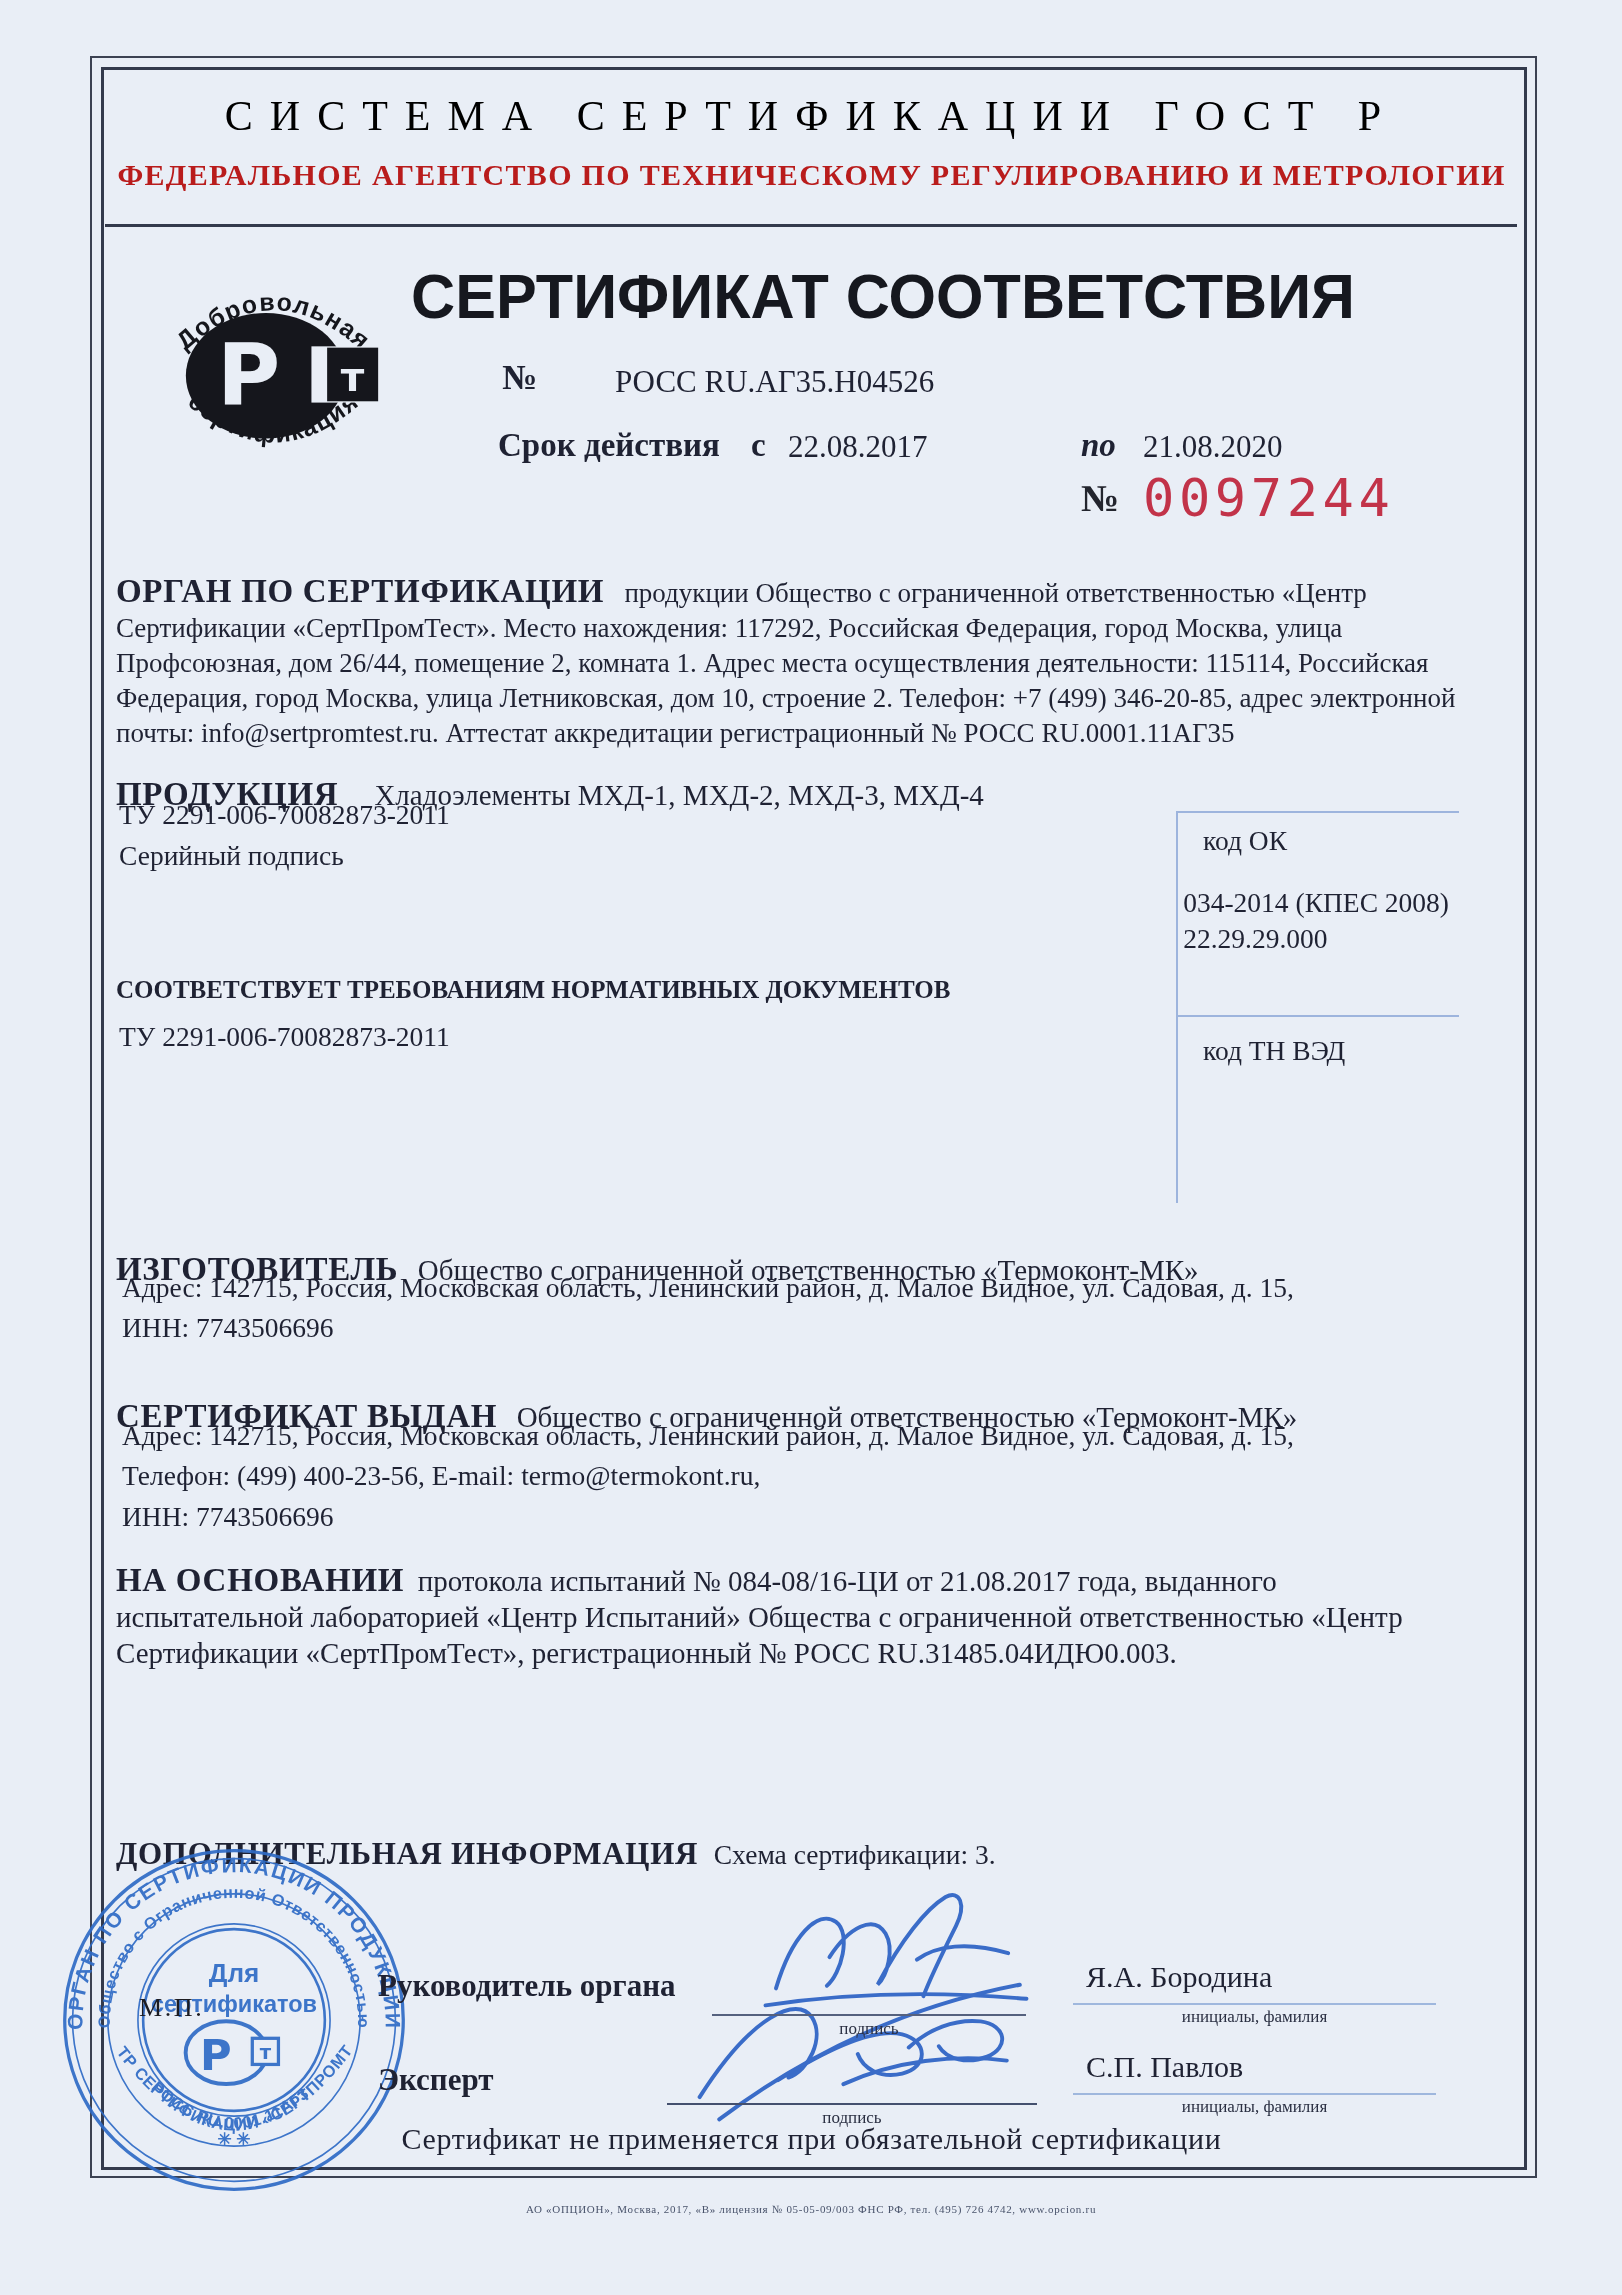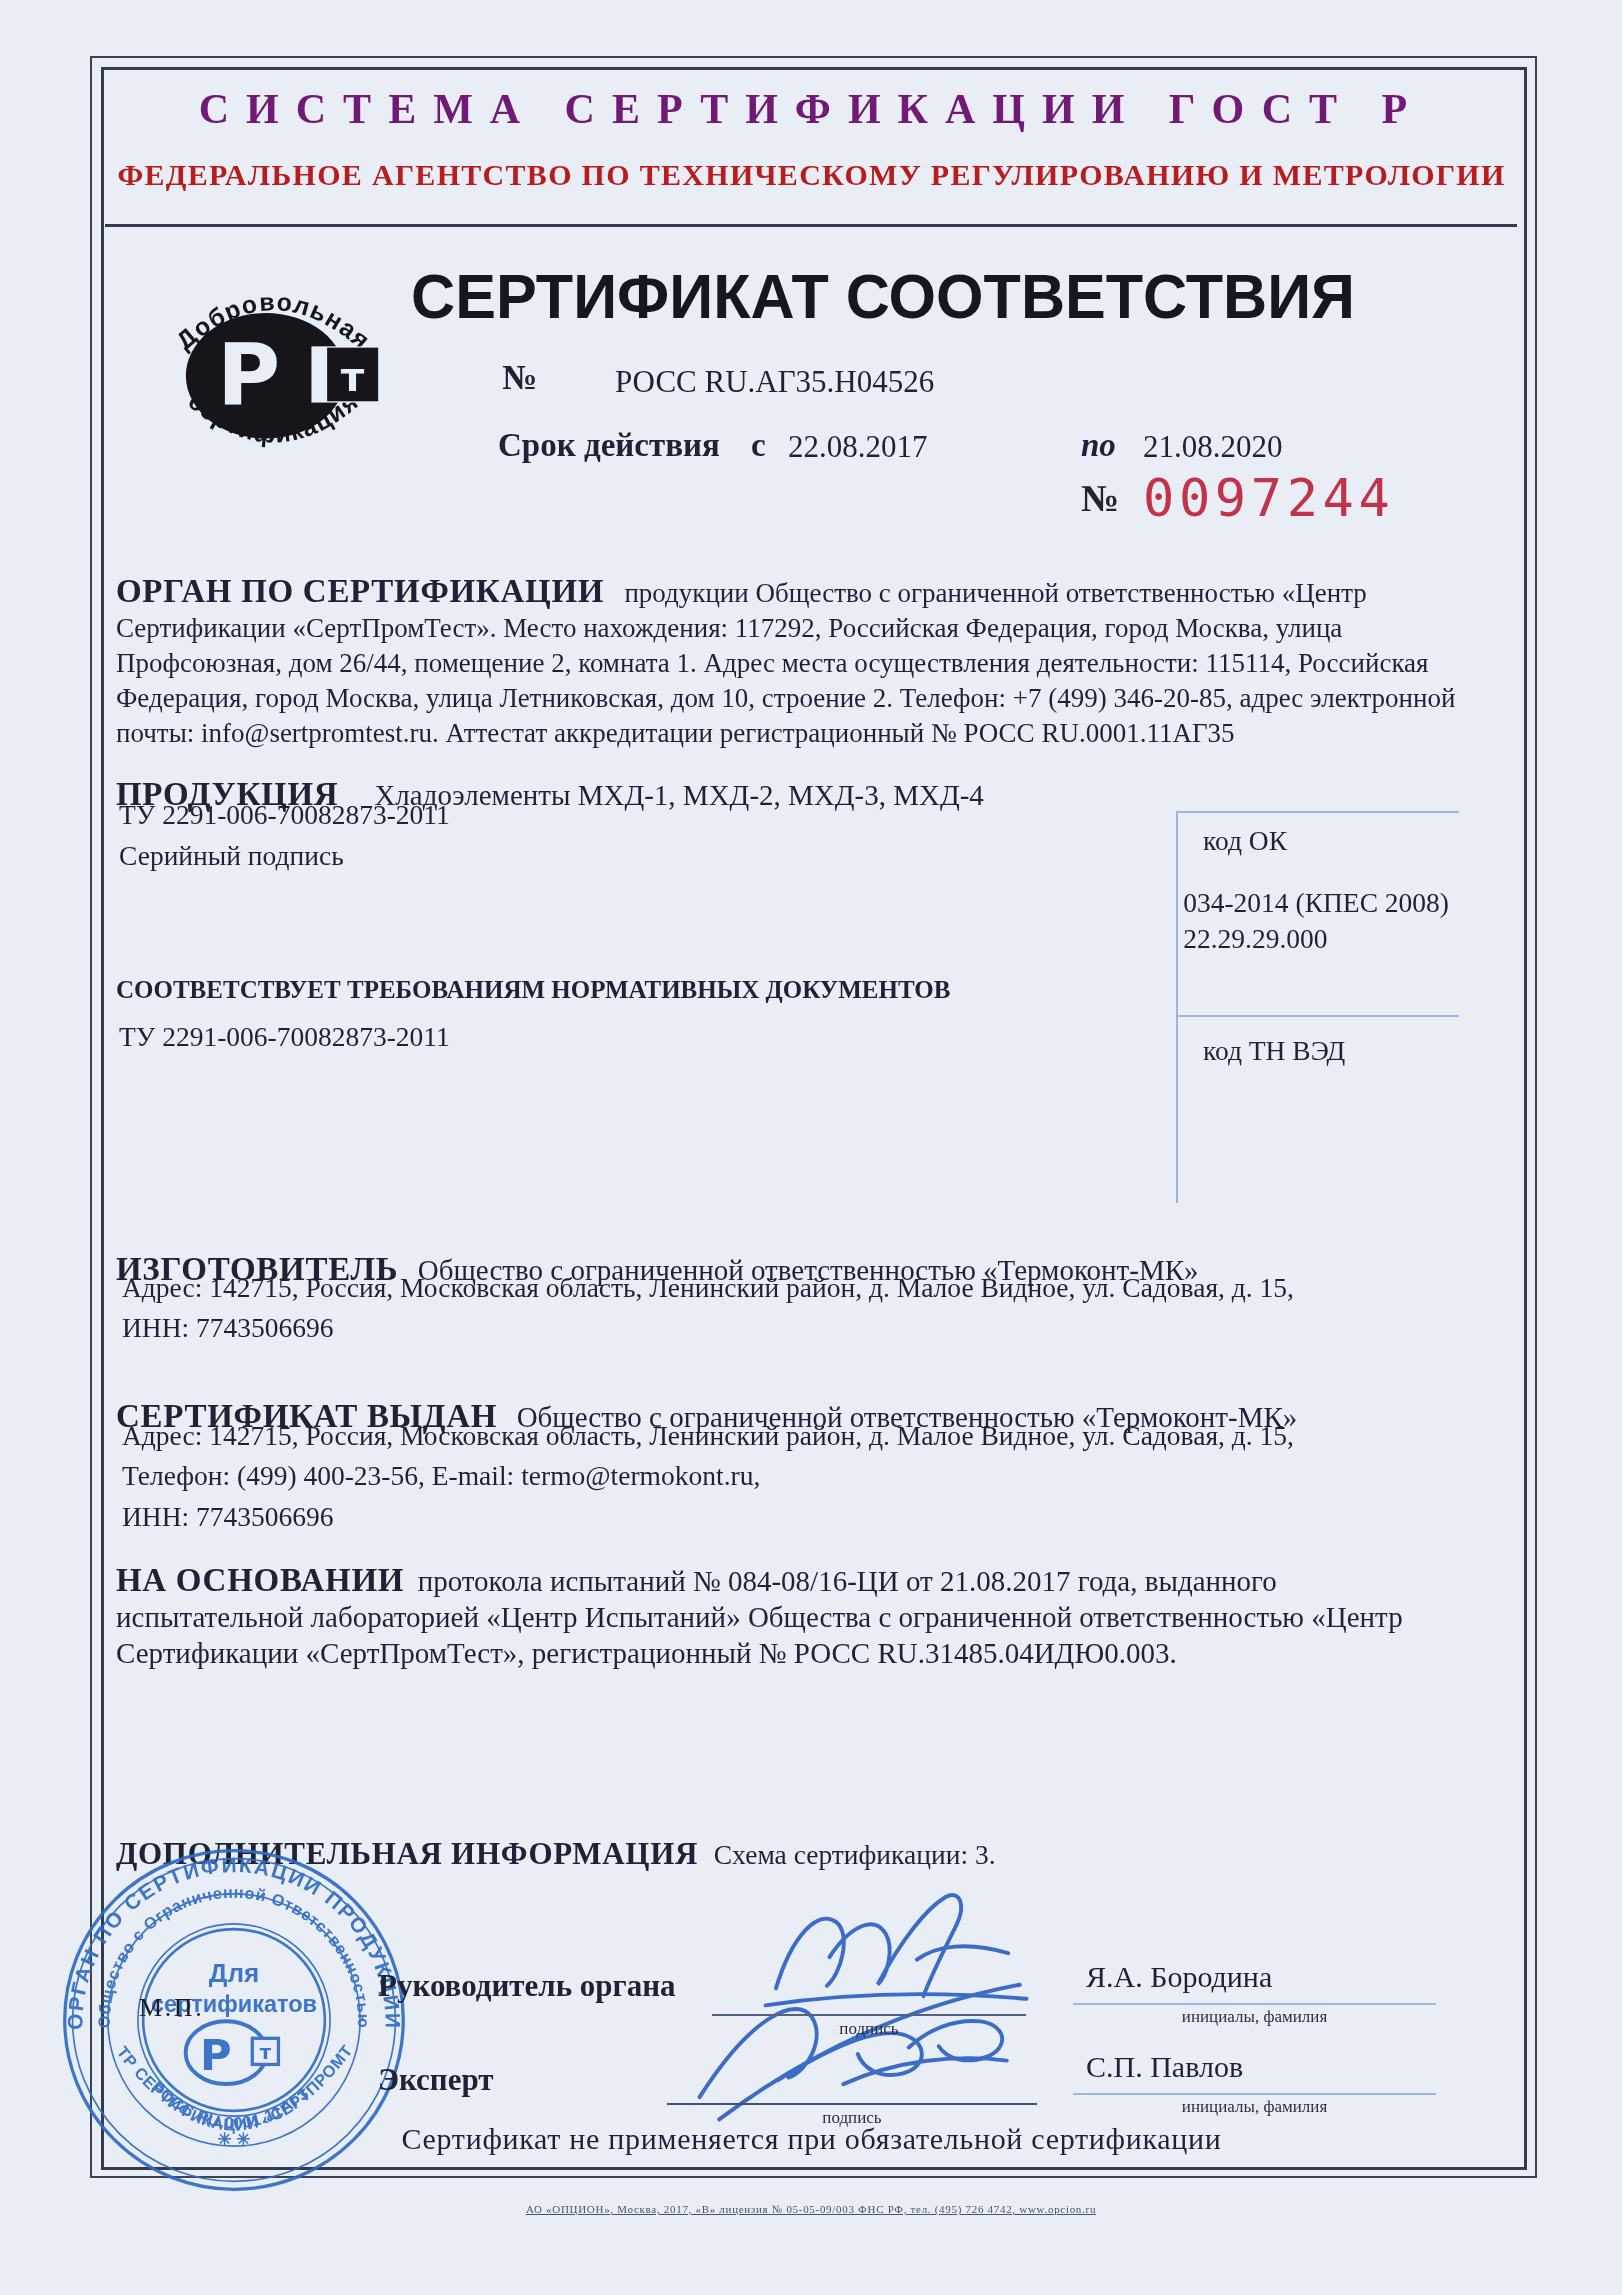--- a/index.html
+++ b/index.html
@@ -8,22 +8,22 @@
     background:#e9eef6;
     font-family:"Liberation Serif", serif;
     color:#1f2233;
     overflow:hidden;
   }
   .abs{position:absolute;}
   
   .frame-outer{left:90px;top:56px;width:1443px;height:2118px;border:2px solid #3c4252;}
   .frame-inner{left:101px;top:67px;width:1420px;height:2097px;border:3.9px solid #333a4c;}
   
-  .hdr1{left:113px;top:85px;width:1397px;text-align:center;
-        font-size:42px;font-weight:bold;letter-spacing:17px;color:#701a75;white-space:nowrap;}
+  .hdr1{left:113px;top:92px;width:1397px;text-align:center;
+        font-size:42px;font-weight:normal;letter-spacing:17px;color:#000000;white-space:nowrap;}
   .hdr2{left:113px;top:158px;width:1397px;text-align:center;
         font-size:30px;font-weight:bold;letter-spacing:1.3px;color:#b91c1c;white-space:nowrap;}
   .hdr-rule{left:105px;top:224px;width:1412px;border-top:3.3px solid #333a4c;}
   
   .doc-title{left:411px;top:260px;width:1112px;
         font-family:"Liberation Sans", sans-serif;font-weight:bold;
         font-size:63px;letter-spacing:0px;color:#16181f;transform:scaleX(.97);transform-origin:left;}
   .num-label{left:502px;top:358px;font-size:35px;font-weight:bold;}
   .num-value{left:615px;top:364px;font-size:31px;}
   .valid-label{left:498px;top:427px;font-size:33px;font-weight:bold;}
@@ -74,21 +74,21 @@
   .cap1{left:712px;top:2019px;width:314px;}
   .cap2{left:667px;top:2108px;width:370px;}
   .name1{left:1086px;top:1960px;font-size:30px;}
   .name2{left:1086px;top:2050px;font-size:30px;}
   .nameline1{left:1073px;top:2003px;width:363px;border-top:2px solid #9fb7dd;}
   .nameline2{left:1073px;top:2093px;width:363px;border-top:2px solid #9fb7dd;}
   .ncap1{left:1073px;top:2007px;width:363px;}
   .ncap2{left:1073px;top:2097px;width:363px;}
   .mp{left:139px;top:1993px;font-size:26px;letter-spacing:2.6px;color:#1c1c22;}
   .notice{left:113px;top:2122px;width:1397px;text-align:center;font-size:30px;letter-spacing:0.7px;}
-  .fineprint{left:0;top:2203px;width:1622px;text-align:center;font-size:11px;color:#49536b;letter-spacing:0.7px;text-decoration:underline;}
+  .fineprint{left:0;top:2203px;width:1622px;text-align:center;font-size:11px;color:#49536b;letter-spacing:0.7px;}
   .stamp-wrap{left:51px;top:1837px;width:366px;height:366px;opacity:.92;}
   .logo-wrap{left:149px;top:243px;width:249px;height:242px;}
   .sig1{left:752px;top:1884px;width:288px;height:137px;}
   .sig2{left:680px;top:1969px;width:366px;height:157px;}
 </style>
 </head>
 <body>
 
 <div class="abs frame-outer"></div>
 <div class="abs frame-inner"></div>

